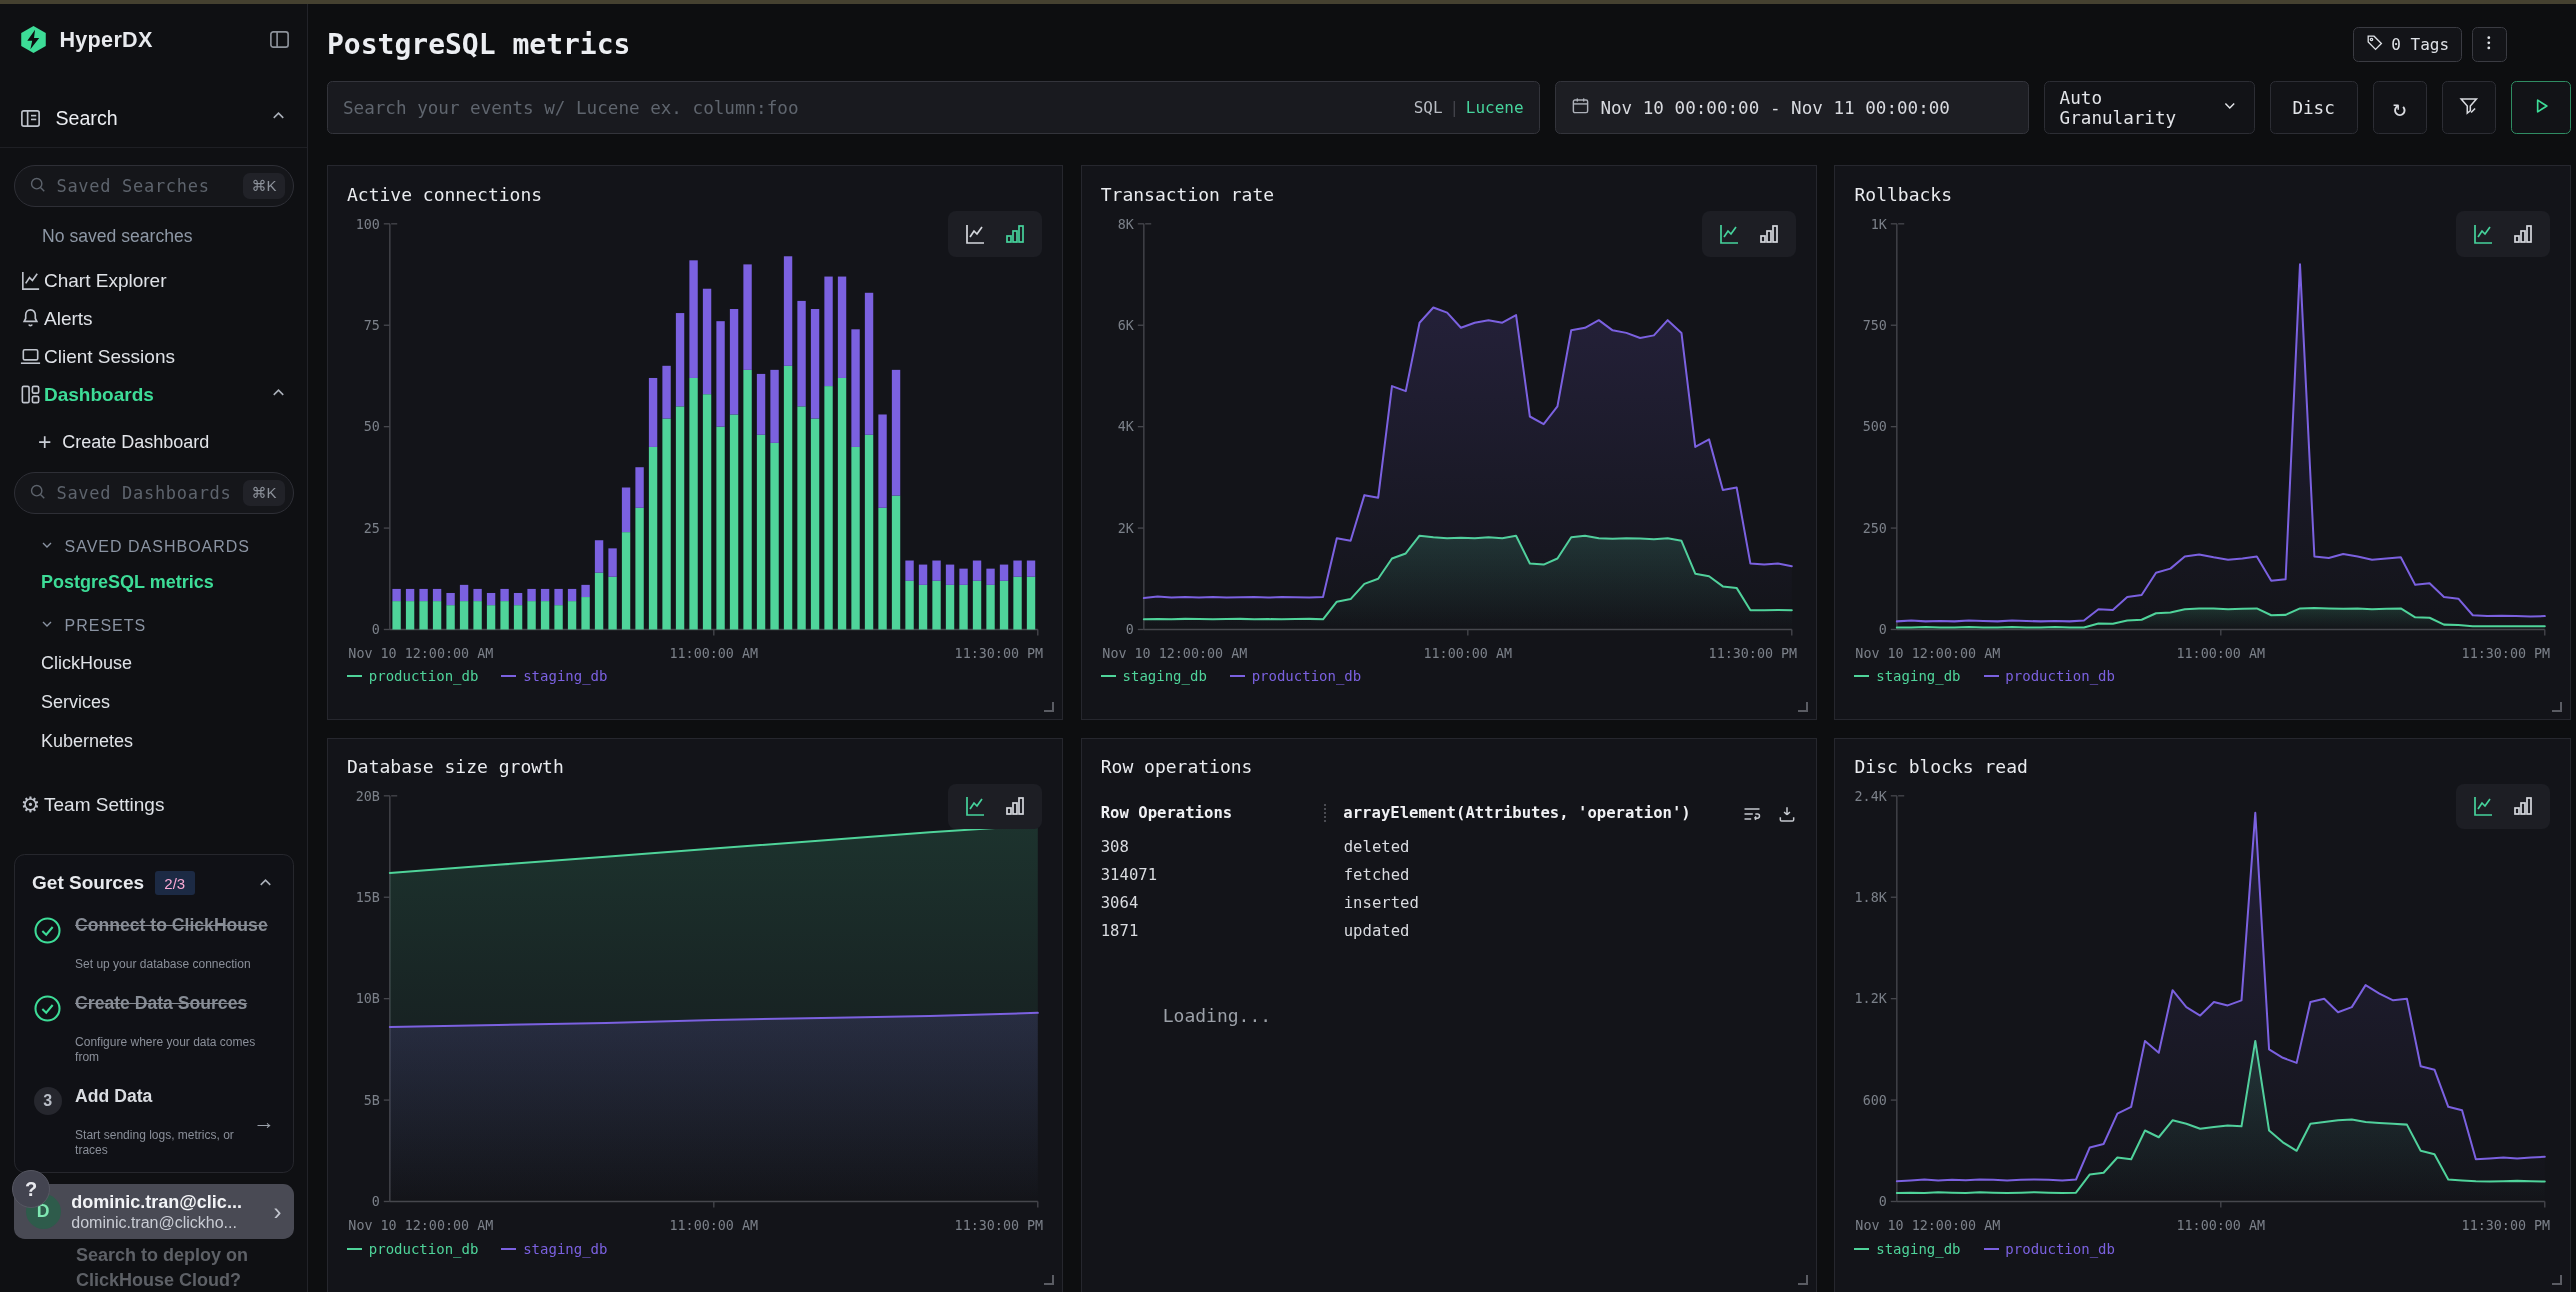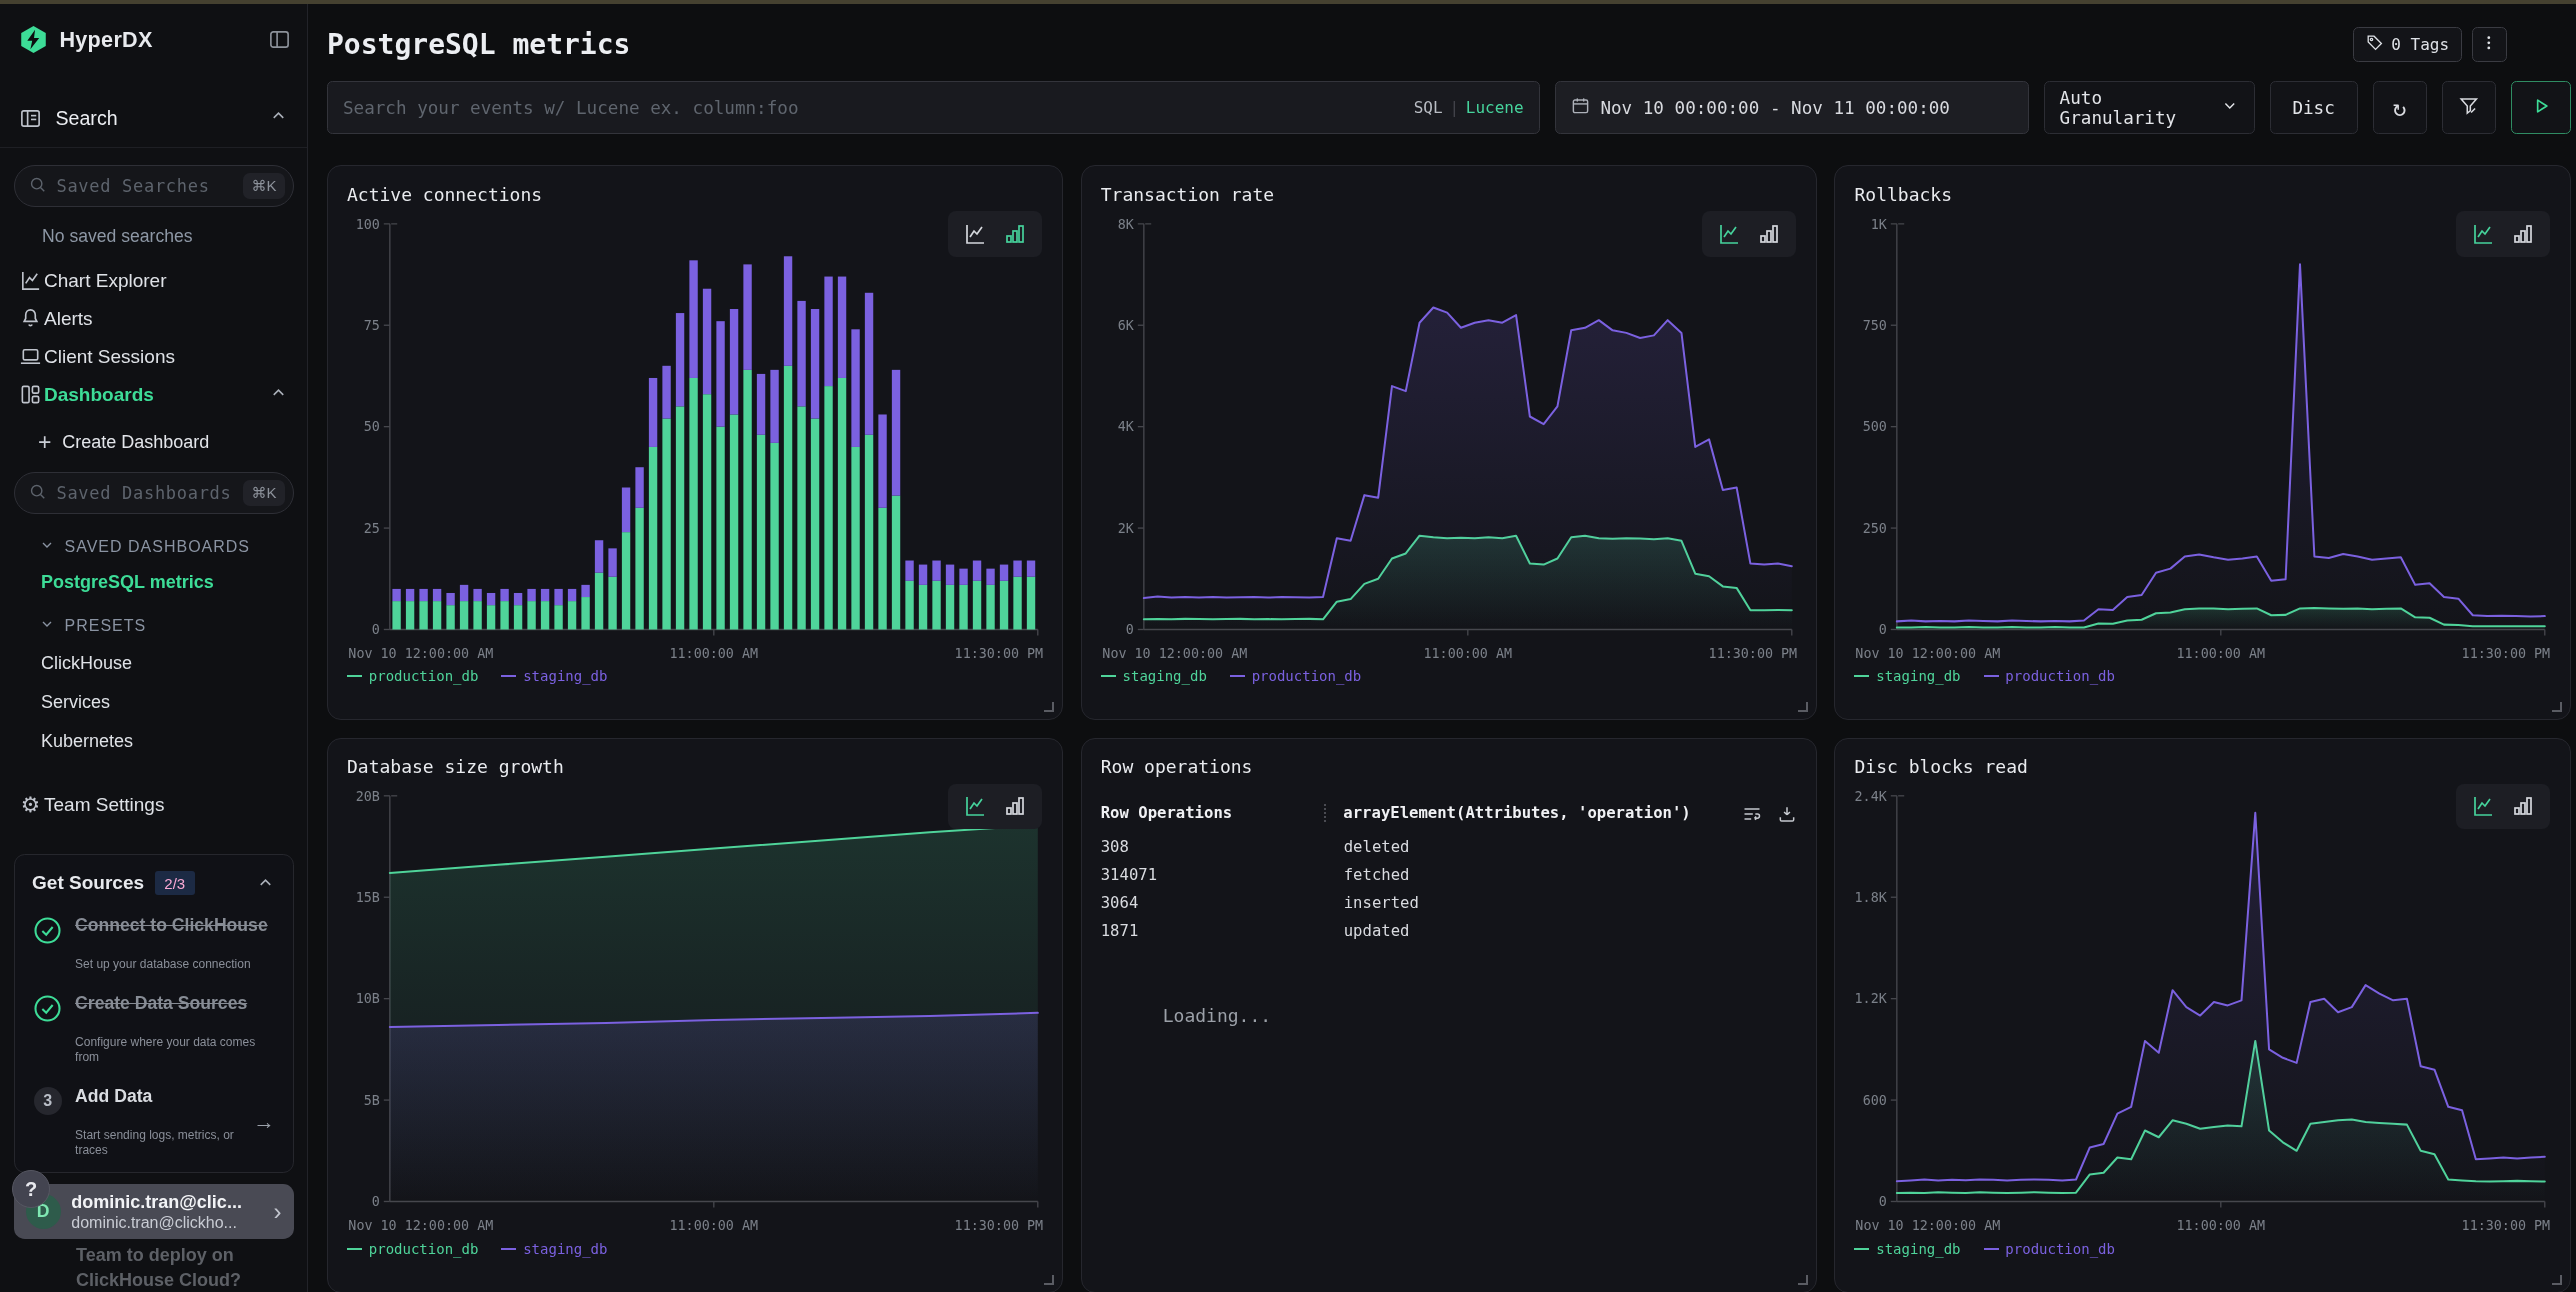--- a/index.html
+++ b/index.html
@@ -62,21 +62,21 @@
   .search-ph { font-family:"DejaVu Sans Mono",monospace; font-size:17.6px; color:#5f656e; }
   .ql { margin-left:auto; font-family:"DejaVu Sans Mono",monospace; font-size:16px; }
   .ql .sql { color:#b9bdc4; } .ql .pipe { color:#43444b; padding:0 6.8px; } .ql .lucene { color:#46d39c; }
   .ctl { display:flex; align-items:center; gap:10.8px; border:0.7px solid #33343b; border-radius:5.4px; background:#1d1e23; color:#d8dadf; font-family:"DejaVu Sans Mono",monospace; font-size:17.6px; padding:0 15px; height:53px; cursor:pointer; }
   .ctl.flat { background:#121317; border-color:#2c2d34; color:#e3e5e9; }
   .ctl.icon-only { width:54px; justify-content:center; padding:0; color:#d9dbe0; }
   .ctl.play { width:60px; justify-content:center; padding:0; border-color:#2f8c63; }
   .date-w { width:474px; } .gran-w { width:211px; justify-content:space-between; } .live-w { width:88px; justify-content:center; }
 
   .grid { display:grid; grid-template-columns:repeat(3,1fr); gap:17.6px; margin-top:31px; grid-auto-rows:555px; }
-  .panel { position:relative; background:#131419; border:0.7px solid #26272e; border-radius:14px; padding:17.6px 19px; overflow:hidden; }
+  .panel { position:relative; background:#131419; border:0.7px solid #26272e; border-radius:0; padding:17.6px 19px; overflow:hidden; }
   .panel::after { content:""; position:absolute; right:8px; bottom:6.8px; width:8px; height:8px; border-right:2px solid #5a5c63; border-bottom:2px solid #5a5c63; }
   .panel-title { font-family:"DejaVu Sans Mono",monospace; font-size:18px; font-weight:normal; color:#e9ebef; }
   .chart-svg { width:100%; height:453px; margin-top:8px; display:block; }
   .toggle-box { position:absolute; top:45px; right:20px; background:#1d1e24; border-radius:8px; padding:10.8px 15px; display:flex; gap:16px; z-index:2; }
   .ct-icon { width:24px; height:24px; color:#d5d8dd; cursor:pointer; display:flex; }
   .ct-icon.active { color:#46d39c; }
   .legend { display:flex; gap:23px; margin-top:2.7px; font-family:"DejaVu Sans Mono",monospace; font-size:14px; }
   .legend-item { display:flex; align-items:center; gap:6.8px; }
   .legend-dash { display:inline-block; width:15px; height:2px; background:currentColor; }
 
@@ -266,21 +266,21 @@
 
     <div class="user-pill">
       <span class="avatar">D</span>
       <span>
         <div class="user-name">dominic.tran@clic...</div>
         <div class="user-mail">dominic.tran@clickho...</div>
       </span>
       <span class="user-chev">›</span>
     </div>
     <div class="cut-text">
-      <div>Team to deploy on</div>
+      <div>Search to deploy on</div>
       <div>ClickHouse Cloud?</div>
     </div>
 
     <div class="help-fab">?</div>
   </aside>
 
   <main class="main">
     <div class="head-row">
       <h1 class="page-title">PostgreSQL metrics</h1>
       <div class="head-actions">

